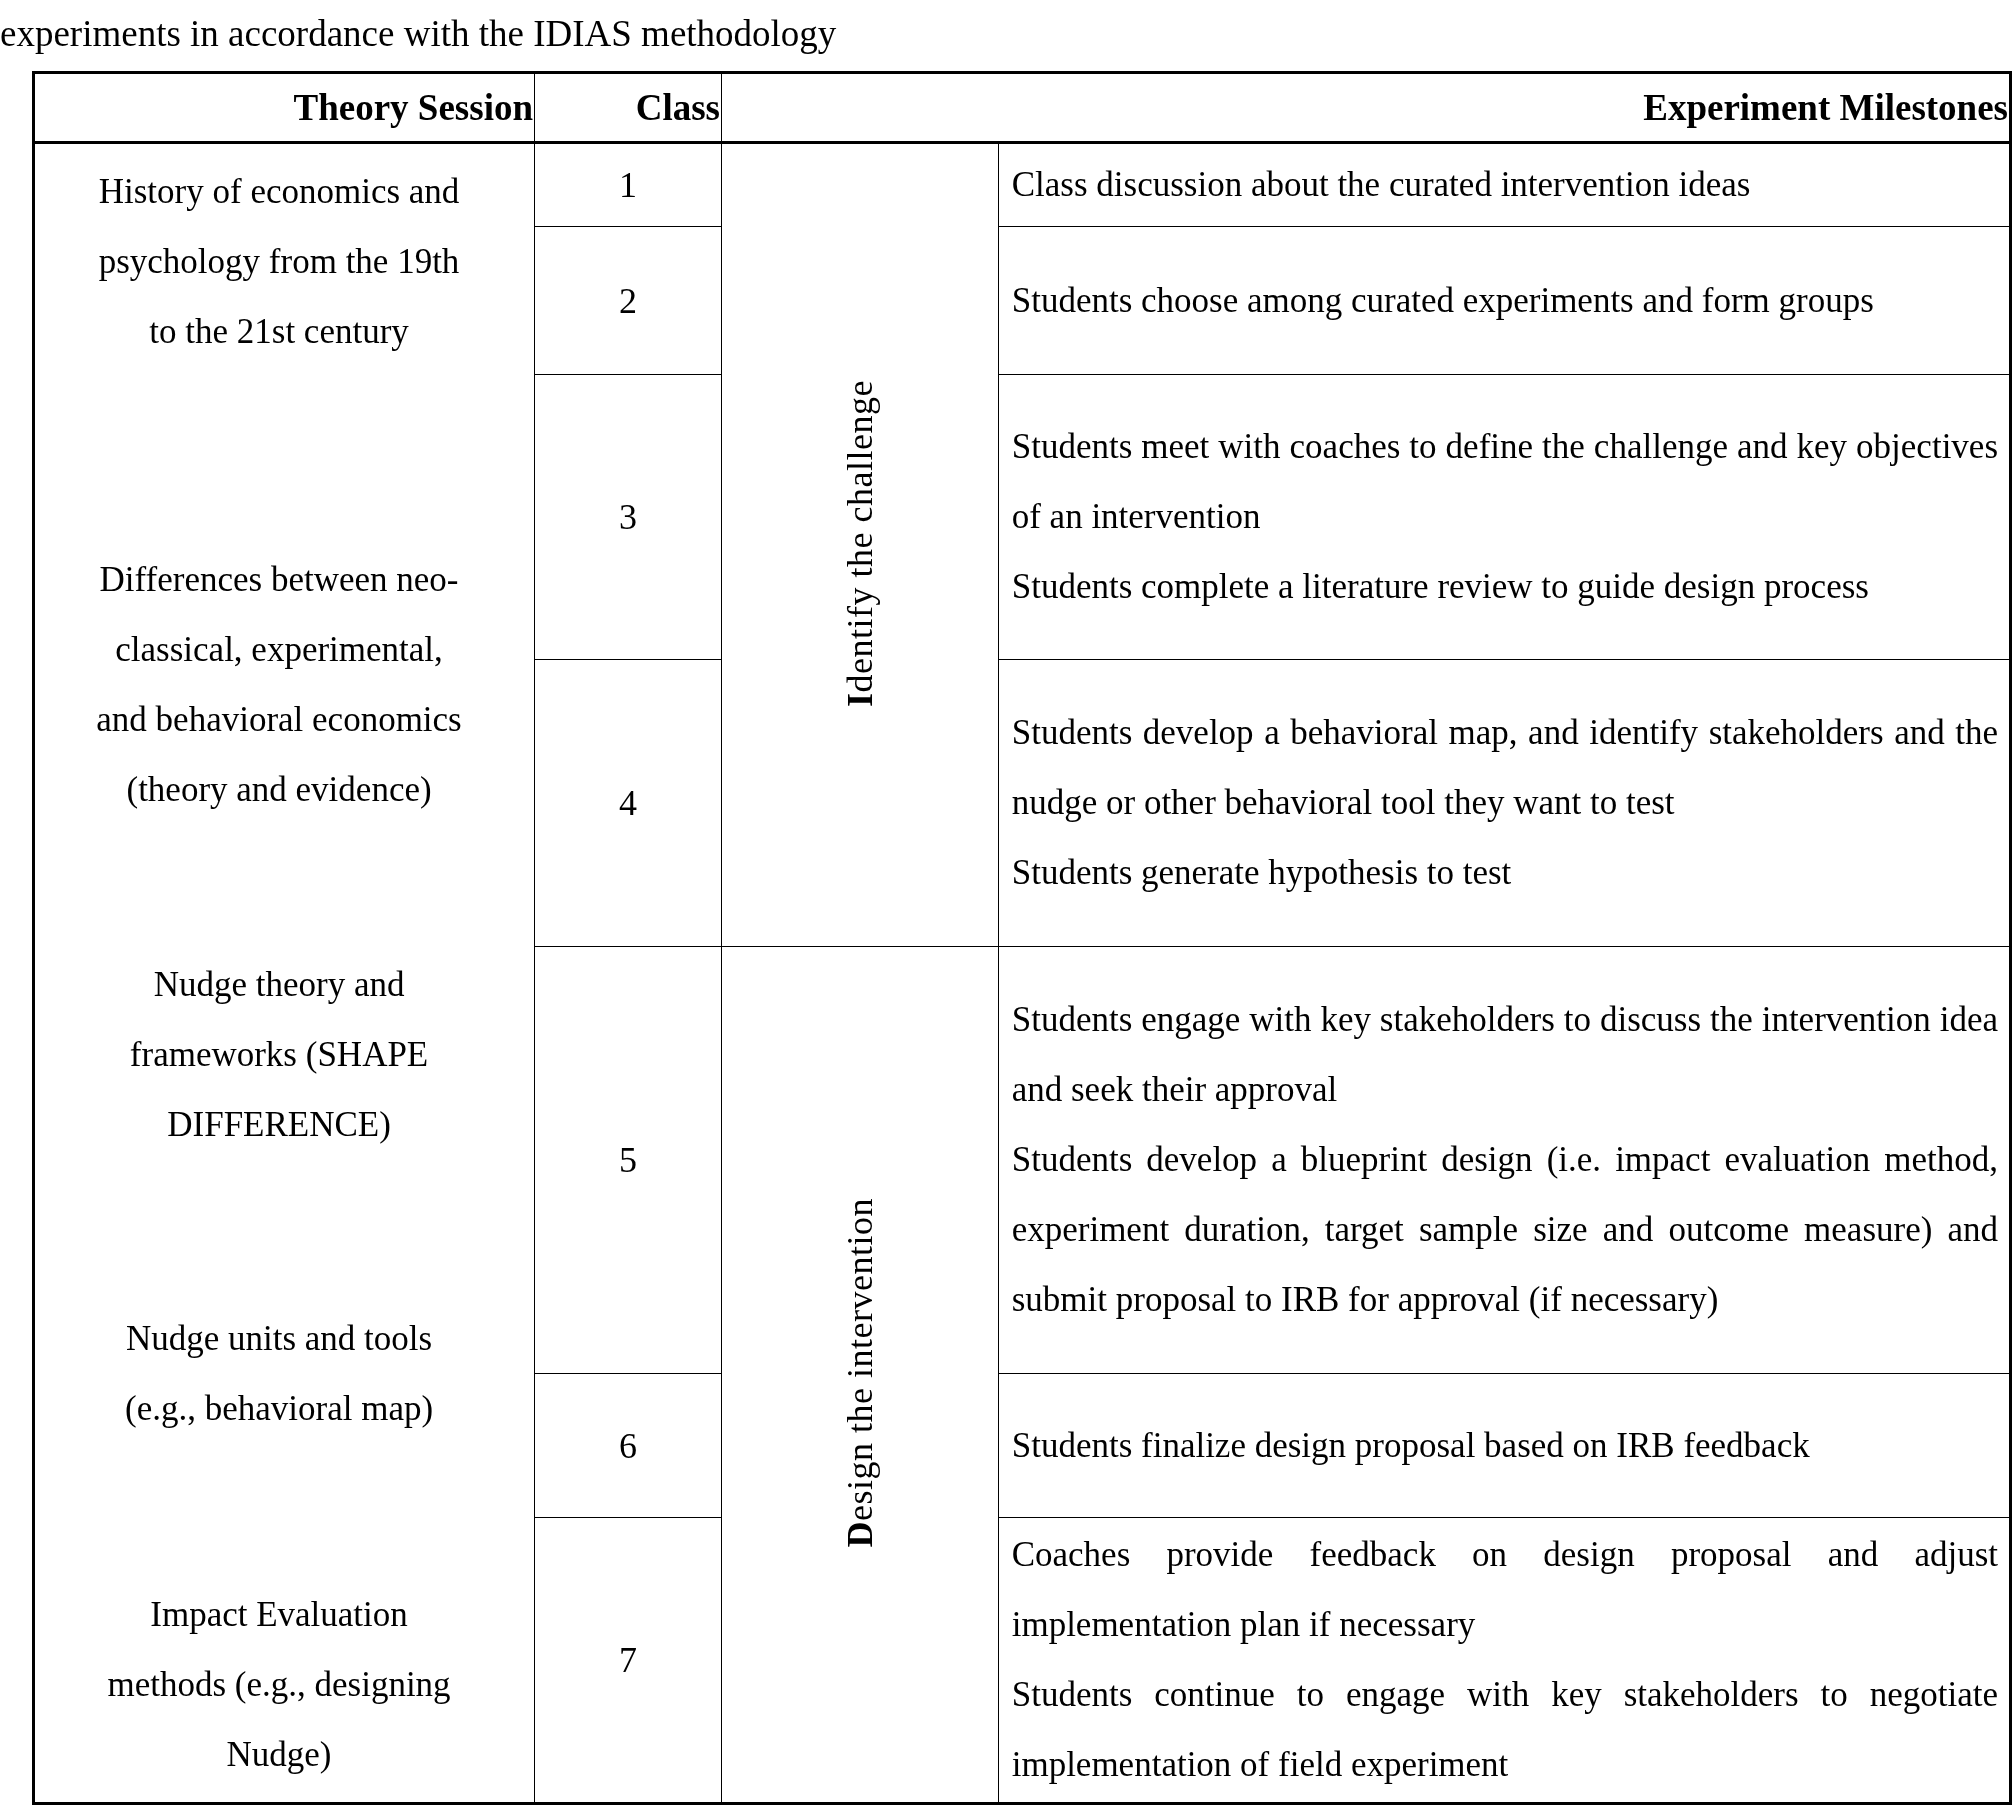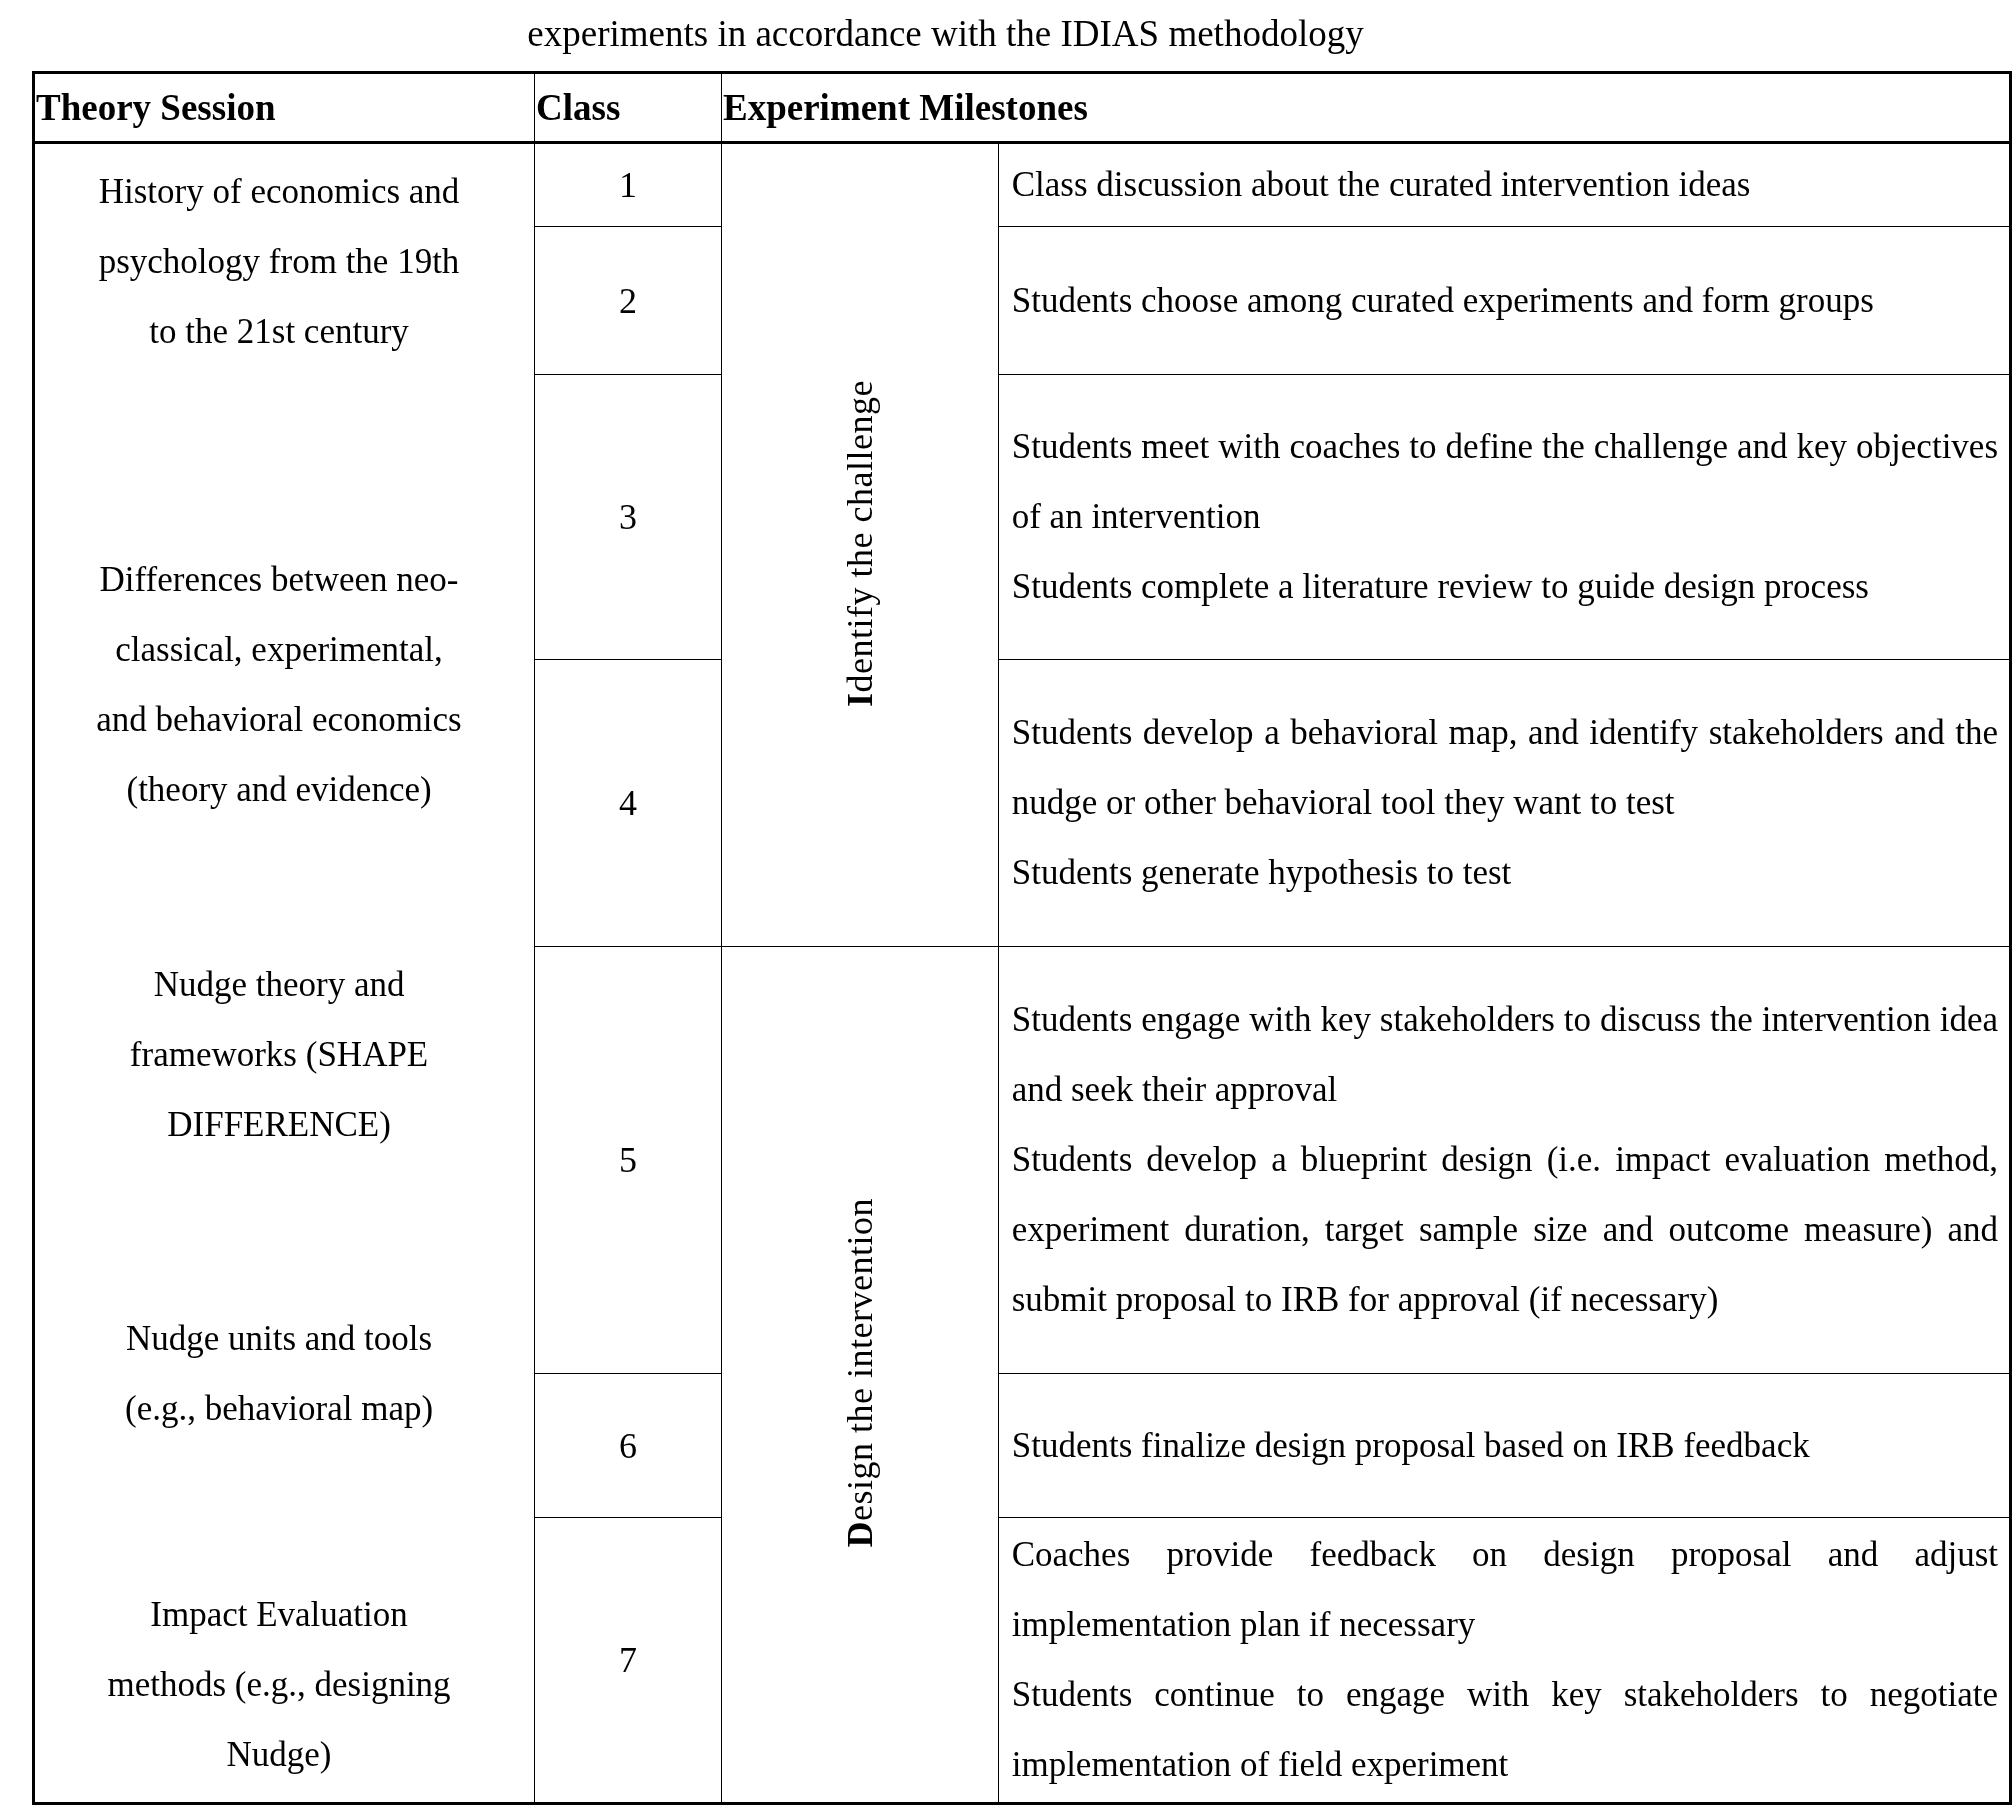--- a/index.html
+++ b/index.html
@@ -5,35 +5,35 @@
   html, body { margin:0; padding:0; background:#ffffff; }
   body {
     width:2015px; height:1817px;
     font-family:"Liberation Serif", serif;
     color:#000;
   }
   .page { position:relative; width:2015px; height:1817px; overflow:hidden; background:#fff; }
 
   .caption {
     position:absolute; top:5.5px; left:0; width:1891px;
-    text-align:center; font-size:37px; line-height:55px;
+    text-align:left; font-size:37px; line-height:55px;
   }
 
   table.idias {
     position:absolute; left:32px; top:71px;
     width:1977px;
     border-collapse:collapse; table-layout:fixed;
     border:3.6px solid #000;
   }
   table.idias td { border:1.8px solid #000; overflow:hidden; }
 
   tr.head td {
     border-bottom:3.6px solid #000;
     font-weight:bold; font-size:37px;
-    text-align:left; vertical-align:middle;
+    text-align:right; vertical-align:middle;
   }
 
   td.theory-cell {
     vertical-align:top;
     padding:0 23.6px 0 12.7px;
     font-size:35px; line-height:70px;
   }
   td.theory-cell p { margin:0; white-space:pre-line; text-align:center; }
   td.theory-cell p.t1 { margin-top:12.7px; }
   td.theory-cell p.t2 { margin-top:178px; }

